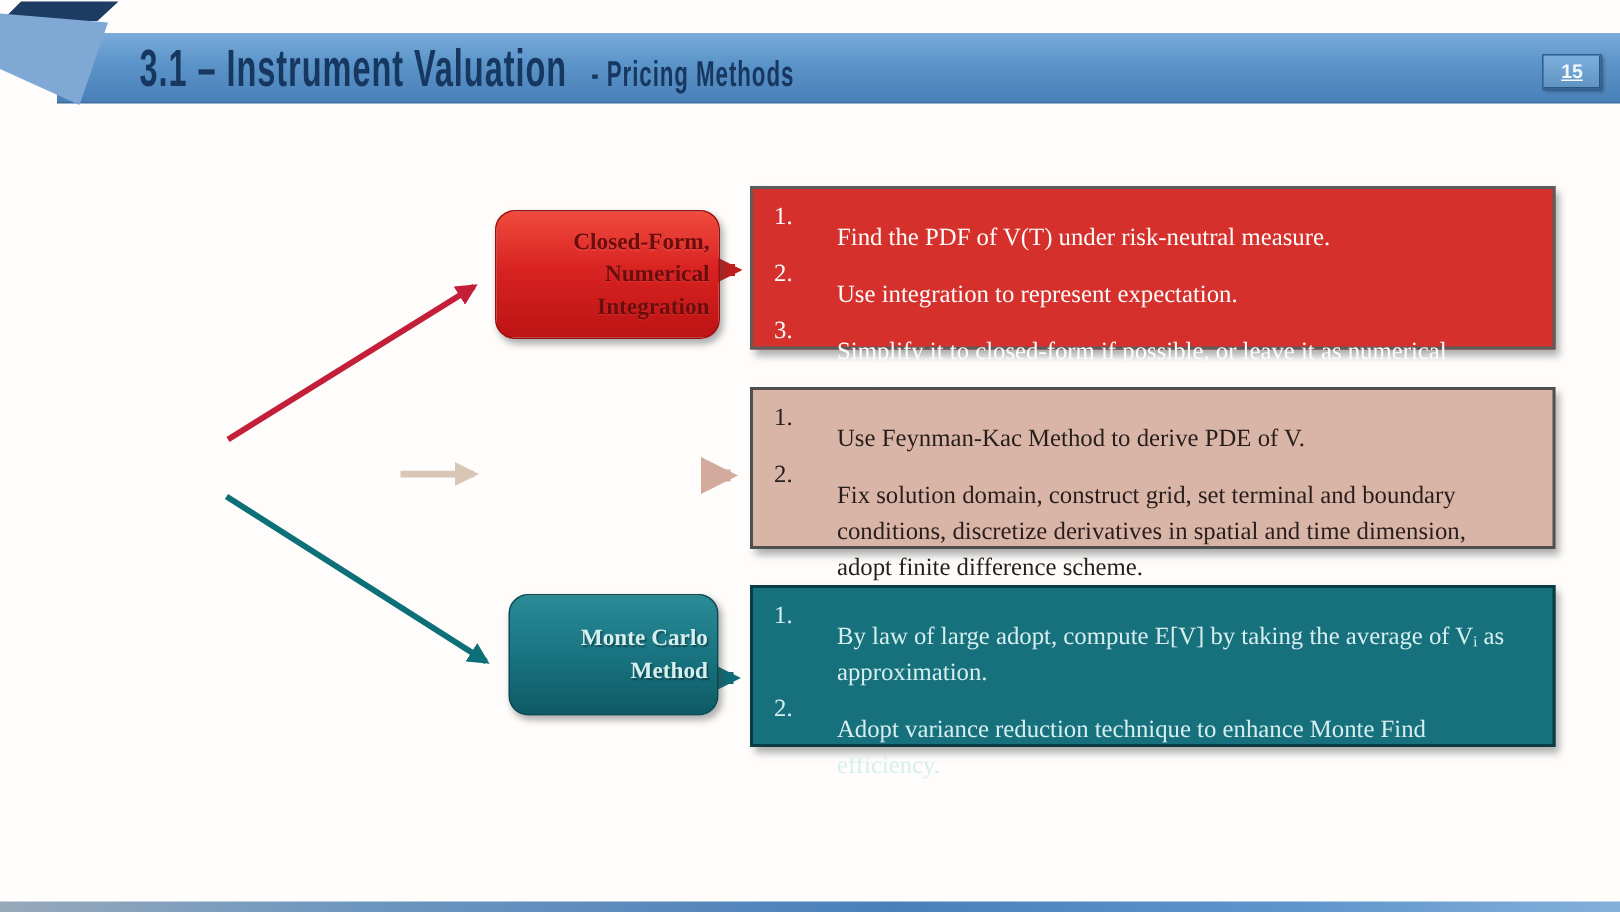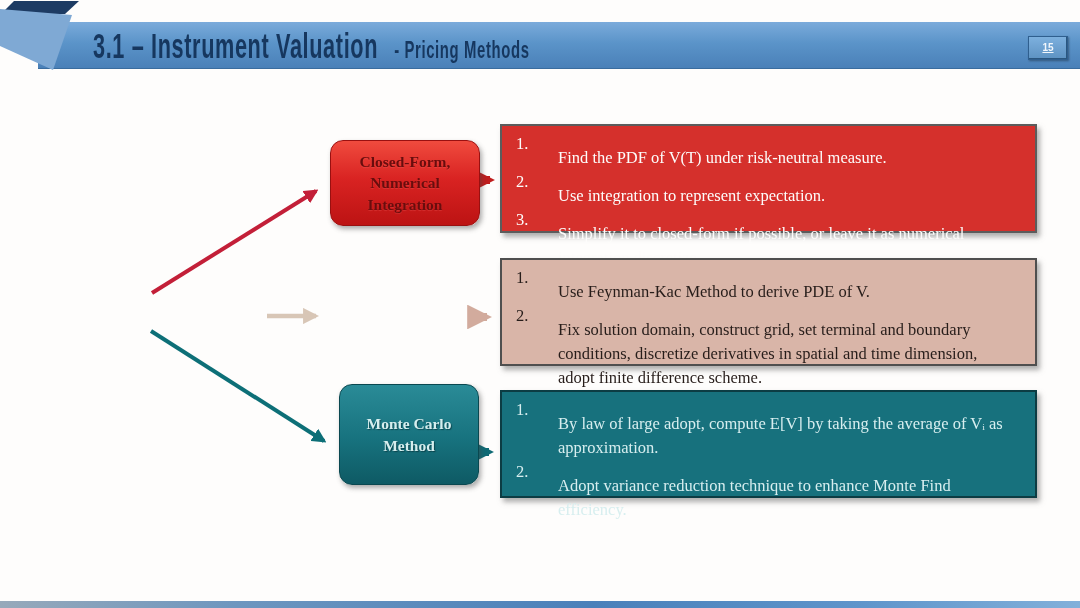--- a/index.html
+++ b/index.html
@@ -20,56 +20,56 @@
     font-family:"Liberation Sans","DejaVu Sans",sans-serif; color:#16375f;
   }
   .title   { font-size:35px; font-weight:700; letter-spacing:1px; }
   .subtitle{ font-size:24px; font-weight:700; margin-left:26px; letter-spacing:1px; }
   .page-badge {
     position:absolute; right:12px; top:36px; width:38px; height:22px;
     background:linear-gradient(180deg,#7db0de,#5d92c2);
     border:1px solid #2f5f8f;
     box-shadow:inset -1px -1px 0 #2a567f, 1px 1px 2px rgba(0,0,0,0.35);
     color:#f2f7fc; font-family:"Liberation Sans","DejaVu Sans",sans-serif;
-    font-size:10px; font-weight:700; text-align:center; line-height:22px;
+    font-size:13px; font-weight:700; text-align:center; line-height:22px;
     text-decoration:underline;
   }
   .fold { position:absolute; left:0; top:0; }
 
   
   .formula-box {
     position:absolute; left:36px; top:296px; width:229px; height:41px;
     background:#ffffff; border:1px solid #b2b2b2;
     box-shadow:2px 3px 4px rgba(90,90,90,0.4);
     display:flex; align-items:center; justify-content:center;
     font-size:18px; color:#14142a;
   }
 
   
   .mbox {
     position:absolute; width:150px; border-radius:13px;
-    display:flex; align-items:center; justify-content:center; text-align:center;
+    display:flex; align-items:center; justify-content:center; text-align:right;
     font-weight:700; font-size:15.5px; line-height:1.38; padding:4px 6px;
     box-shadow:2px 3px 5px rgba(70,70,70,0.45);
     box-sizing:border-box;
   }
   .mbox.red {
     left:330px; top:140px; height:86px;
     background:linear-gradient(180deg,#f04b3e 0%,#d92322 45%,#bc1313 100%);
     border:1px solid #9a1010; color:#690d0d;
     text-shadow:0 1px 1px rgba(255,120,120,0.25);
   }
   .mbox.tan {
     left:330px; top:272px; height:86px; width:147px;
     background:linear-gradient(180deg,#e8cabf 0%,#d2ab9d 60%,#c19686 100%);
     border:1px solid #a57f71; color:#1b1b1b;
     text-shadow:0 1px 0 rgba(255,255,255,0.3);
   }
   .mbox.teal {
-    left:339px; top:384px; height:101px; width:140px;
+    left:339px; top:396px; height:81px; width:140px;
     background:linear-gradient(180deg,#2a8b97 0%,#17727e 55%,#0e5a64 100%);
     border:1px solid #0a4850; color:#d6eeee;
     text-shadow:1px 1px 1px rgba(0,30,35,0.5);
   }
 
   
   .dbox {
     position:absolute; left:500px; width:537px; box-sizing:border-box;
     padding:6px 24px 6px 6px; font-size:16.5px; line-height:1.45;
     box-shadow:3px 4px 5px rgba(110,110,110,0.55);

